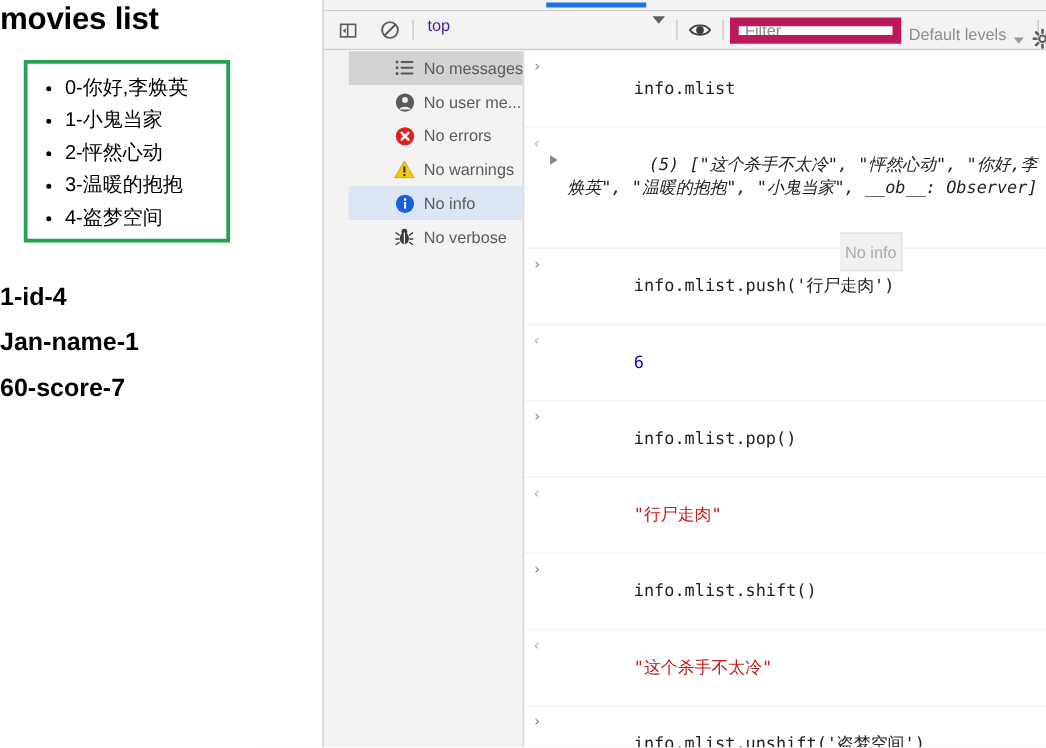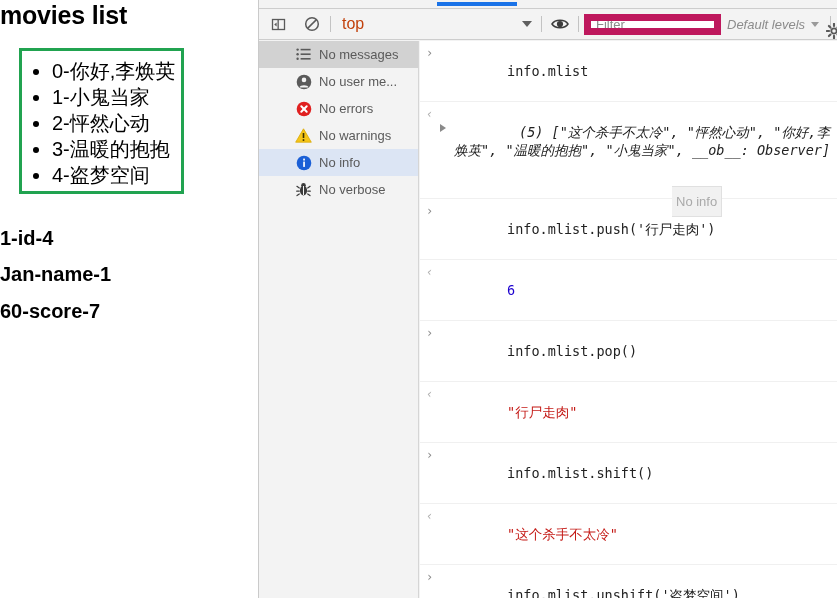--- a/index.html
+++ b/index.html
@@ -29,21 +29,21 @@
     position: absolute; left: 19px; top: 48px;
     width: 165px; height: 146px;
     border: 3px solid #21a350;
     background: #fff;
   }
   .movies-ul {
     list-style: disc;
     margin: 0; padding: 7px 0 0 30px;
   }
   .movies-ul li {
-    font-size: 20px; color: #000;
+    font-size: 16px; color: #000;
     line-height: 26px;
     white-space: nowrap;
   }
   .info-line {
     position: absolute; left: 0px;
     font-size: 20px; font-weight: bold; color: #000;
     white-space: nowrap;
   }
   .info-line.l0 { top: 227px; }
   .info-line.l1 { top: 263px; }
@@ -80,24 +80,24 @@
   .tb-btn {
     width: 26px; height: 26px;
     display: flex; align-items: center; justify-content: center;
     flex: none;
   }
   .tb-sep {
     width: 1px; height: 16px; background: #c3c3c3;
     margin: 0 5px; flex: none;
   }
   .ctx-select {
-    display: flex; align-items: center;
+    display: flex; align-items: flex-start;
     width: 200px; height: 22px;
     padding: 0 4px 0 6px;
-    font-size: 16px; color: #c2410c;
+    font-size: 13px; color: #4c1d95;
     flex: none;
   }
   .ctx-select .ctx-label { flex: 1; }
   .caret {
     width: 0; height: 0;
     border-left: 5px solid transparent;
     border-right: 5px solid transparent;
     border-top: 6px solid #5f5f5f;
     flex: none;
   }
@@ -105,25 +105,24 @@
     width: 137px; height: 21px;
     border: 7px solid #be185d; background: #fff;
     font-family: "Liberation Sans", sans-serif;
     font-size: 13px; color: #000000;
     padding: 0 5px;
     flex: none;
     outline: none;
   }
   .filter-input::placeholder { color: #8b8b8b; }
   .levels-select {
-    display: flex; align-items: center; gap: 6px;
+    display: flex; align-items: flex-end; gap: 6px;
     height: 22px; padding: 0 6px;
     font-size: 13px; color: #8c8c8c;
     flex: none;
-    font-style: italic;
   }
   .levels-select .caret {
     border-top-color: #9a9a9a;
     border-left-width: 4px; border-right-width: 4px; border-top-width: 5px;
   }
   .gear-wrap {
     position: absolute; right: -6px; top: 12px;
     width: 20px; height: 20px;
     display: flex; align-items: center; justify-content: center;
   }
@@ -142,21 +141,21 @@
     font-size: 13px; color: #5a5a5a;
     white-space: nowrap;
   }
   .cs-row.sel-gray { background: #d2d2d2; }
   .cs-row.sel-blue { background: #dce5f4; }
   .cs-ico {
     position: absolute; left: 36px;
     width: 17px; height: 17px;
     display: flex; align-items: center; justify-content: center;
   }
-  .cs-row { position: relative; padding-left: 60px; }
+  .cs-row { position: relative; padding-left: 60px; margin-left: 20px; }
 
   
   .console-body {
     position: absolute; left: 161px; top: 41px;
     width: 418px; height: 557px;
     background: #ffffff;
     overflow: hidden;
     font-family: "DejaVu Sans Mono", monospace;
   }
   .msg {

